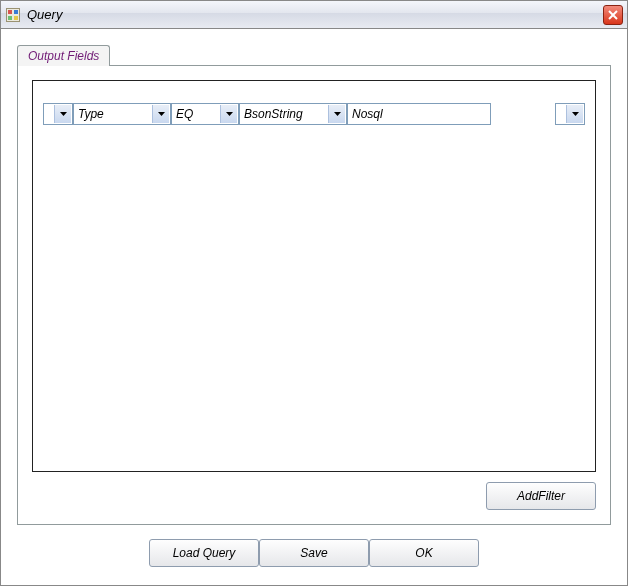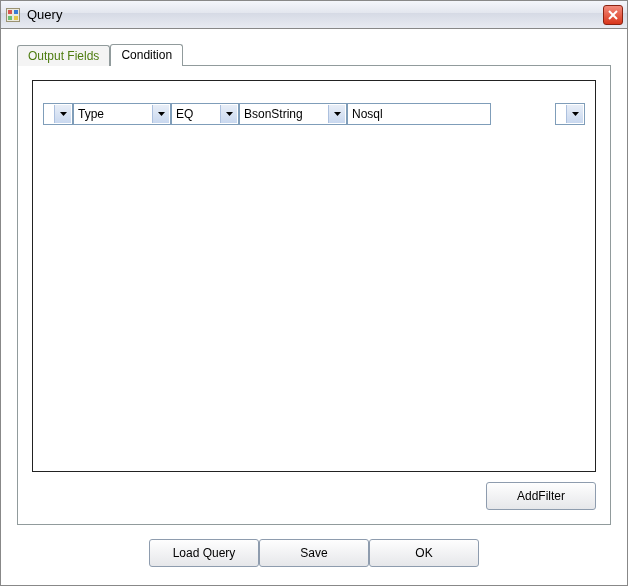--- a/index.html
+++ b/index.html
@@ -8,20 +8,21 @@
     font-family: "Segoe UI", Tahoma, Arial, sans-serif;
     font-size: 12px;
     background: #ffffff;
   }
   .window {
     width: 628px; height: 586px;
     border: 1px solid #888;
     background: #f0f0f0;
     display: flex; flex-direction: column;
     box-shadow: 2px 2px 6px rgba(0,0,0,0.2);
+    font-style: italic;
   }
   .titlebar {
     height: 28px;
     background: linear-gradient(to bottom, #5f8dd3 0%, #4a7bc8 45%, #3d6bb5 46%, #5077b8 100%);
     background: linear-gradient(to bottom, #f4f6fb 0%, #e3e6ee 45%, #d6dae5 46%, #e8ebf2 100%);
     border-bottom: 1px solid #888;
     display: flex; align-items: center;
     padding: 0 4px;
     color: #000;
   }
@@ -63,21 +64,21 @@
     margin-right: 0px;
     border-top-left-radius: 3px;
     border-top-right-radius: 3px;
     position: relative;
     top: 1px;
     cursor: pointer;
     color: #003399;
   }
   .tab.inactive {
     background: #f4f4f4;
-    color: #4d7c0f;
+    color: #701a75;
     z-index: 1;
   }
   .tab.active {
     background: #ffffff;
     z-index: 3;
     color: #000;
     padding-bottom: 4px;
   }
   .tabpage {
     flex: 1;
@@ -178,23 +179,20 @@
       </svg>
     </div>
   </div>
 
   <div class="client">
 
     <div class="tabstrip">
       <div class="tab inactive">
         <span>Output Fields</span>
       </div>
-      <div class="tab active">
-        <span>Condition</span>
-      </div>
     </div>
 
     <div class="tabpage">
 
       <div class="filter-box">
         <div class="filter-row">
 
           <div class="combo w-small">
             <span></span>
             <span class="caret">

